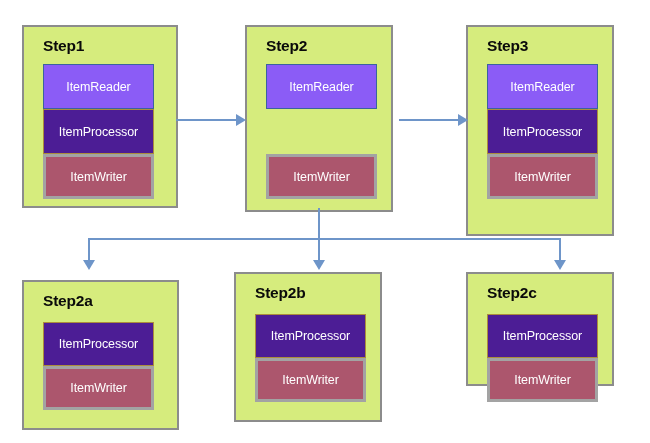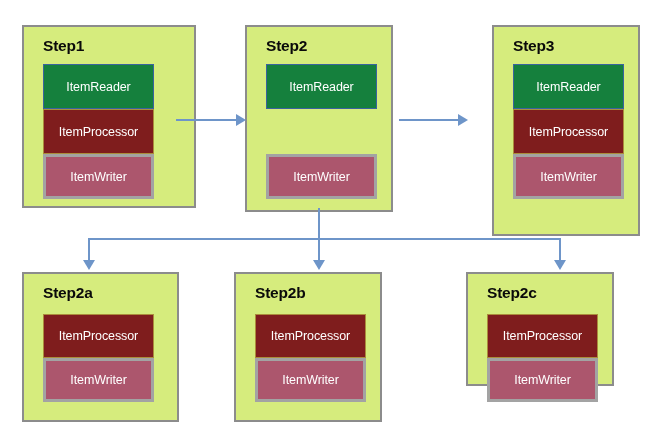--- a/index.html
+++ b/index.html
@@ -29,22 +29,22 @@
     position:absolute;
     box-sizing:border-box;
     display:flex;
     align-items:center;
     justify-content:center;
     font-size:12.5px;
     color:#ffffff;
     white-space:nowrap;
     letter-spacing:-0.1px;
   }
-  .band-reader    {background:#15803d;border:1px solid #3a639f;}
-  .band-processor {background:#7f1d1d;border:1px solid #ab8d3c;}
+  .band-reader    {background:#8b5cf6;border:1px solid #3a639f;}
+  .band-processor {background:#4c1d95;border:1px solid #ab8d3c;}
   .band-writer    {background:#ac566d;border:3px solid #a3a3a3;}
 
   
   .conn-line{position:absolute;background:#6e95c9;}
   .arrow-right{
     position:absolute;
     width:0;height:0;
     border-top:6px solid transparent;
     border-bottom:6px solid transparent;
     border-left:10px solid #6e95c9;
@@ -55,34 +55,34 @@
     border-left:6px solid transparent;
     border-right:6px solid transparent;
     border-top:10px solid #6e95c9;
   }
 </style>
 </head>
 <body>
 
 <div id="canvas">
 
-  <div class="step-box" style="left:22px;top:25px;width:174px;height:183px;">
+  <div class="step-box" style="left:22px;top:25px;width:156px;height:183px;">
     <div class="step-title">Step1</div>
     <div class="band band-reader" style="left:19px;top:37px;width:111px;height:45px;">ItemReader</div>
     <div class="band band-processor" style="left:19px;top:82px;width:111px;height:45px;">ItemProcessor</div>
     <div class="band band-writer" style="left:19px;top:127px;width:111px;height:45px;">ItemWriter</div>
   </div>
 
   <div class="step-box" style="left:245px;top:25px;width:148px;height:187px;">
     <div class="step-title">Step2</div>
     <div class="band band-reader" style="left:19px;top:37px;width:111px;height:45px;">ItemReader</div>
     <div class="band band-writer" style="left:19px;top:127px;width:111px;height:45px;">ItemWriter</div>
   </div>
 
-  <div class="step-box" style="left:492px;top:25px;width:148px;height:211px;">
+  <div class="step-box" style="left:466px;top:25px;width:148px;height:211px;">
     <div class="step-title">Step3</div>
     <div class="band band-reader" style="left:19px;top:37px;width:111px;height:45px;">ItemReader</div>
     <div class="band band-processor" style="left:19px;top:82px;width:111px;height:45px;">ItemProcessor</div>
     <div class="band band-writer" style="left:19px;top:127px;width:111px;height:45px;">ItemWriter</div>
   </div>
 
   <div class="conn-line" style="left:176px;top:119px;width:60px;height:2px;"></div>
   <div class="arrow-right" style="left:236px;top:114px;"></div>
 
   <div class="conn-line" style="left:399px;top:119px;width:59px;height:2px;"></div>
@@ -94,21 +94,21 @@
 
   <div class="conn-line" style="left:88px;top:238px;width:2px;height:24px;"></div>
   <div class="arrow-down" style="left:83px;top:260px;"></div>
 
   <div class="conn-line" style="left:318px;top:238px;width:2px;height:24px;"></div>
   <div class="arrow-down" style="left:313px;top:260px;"></div>
 
   <div class="conn-line" style="left:559px;top:238px;width:2px;height:24px;"></div>
   <div class="arrow-down" style="left:554px;top:260px;"></div>
 
-  <div class="step-box" style="left:22px;top:272px;width:157px;height:150px;padding-left:44px;">
+  <div class="step-box" style="left:22px;top:280px;width:157px;height:150px;padding-left:44px;">
     <div class="step-title">Step2a</div>
     <div class="band band-processor" style="left:19px;top:40px;width:111px;height:44px;">ItemProcessor</div>
     <div class="band band-writer" style="left:19px;top:84px;width:111px;height:44px;">ItemWriter</div>
   </div>
 
   <div class="step-box" style="left:234px;top:272px;width:148px;height:150px;">
     <div class="step-title">Step2b</div>
     <div class="band band-processor" style="left:19px;top:40px;width:111px;height:44px;">ItemProcessor</div>
     <div class="band band-writer" style="left:19px;top:84px;width:111px;height:44px;">ItemWriter</div>
   </div>

